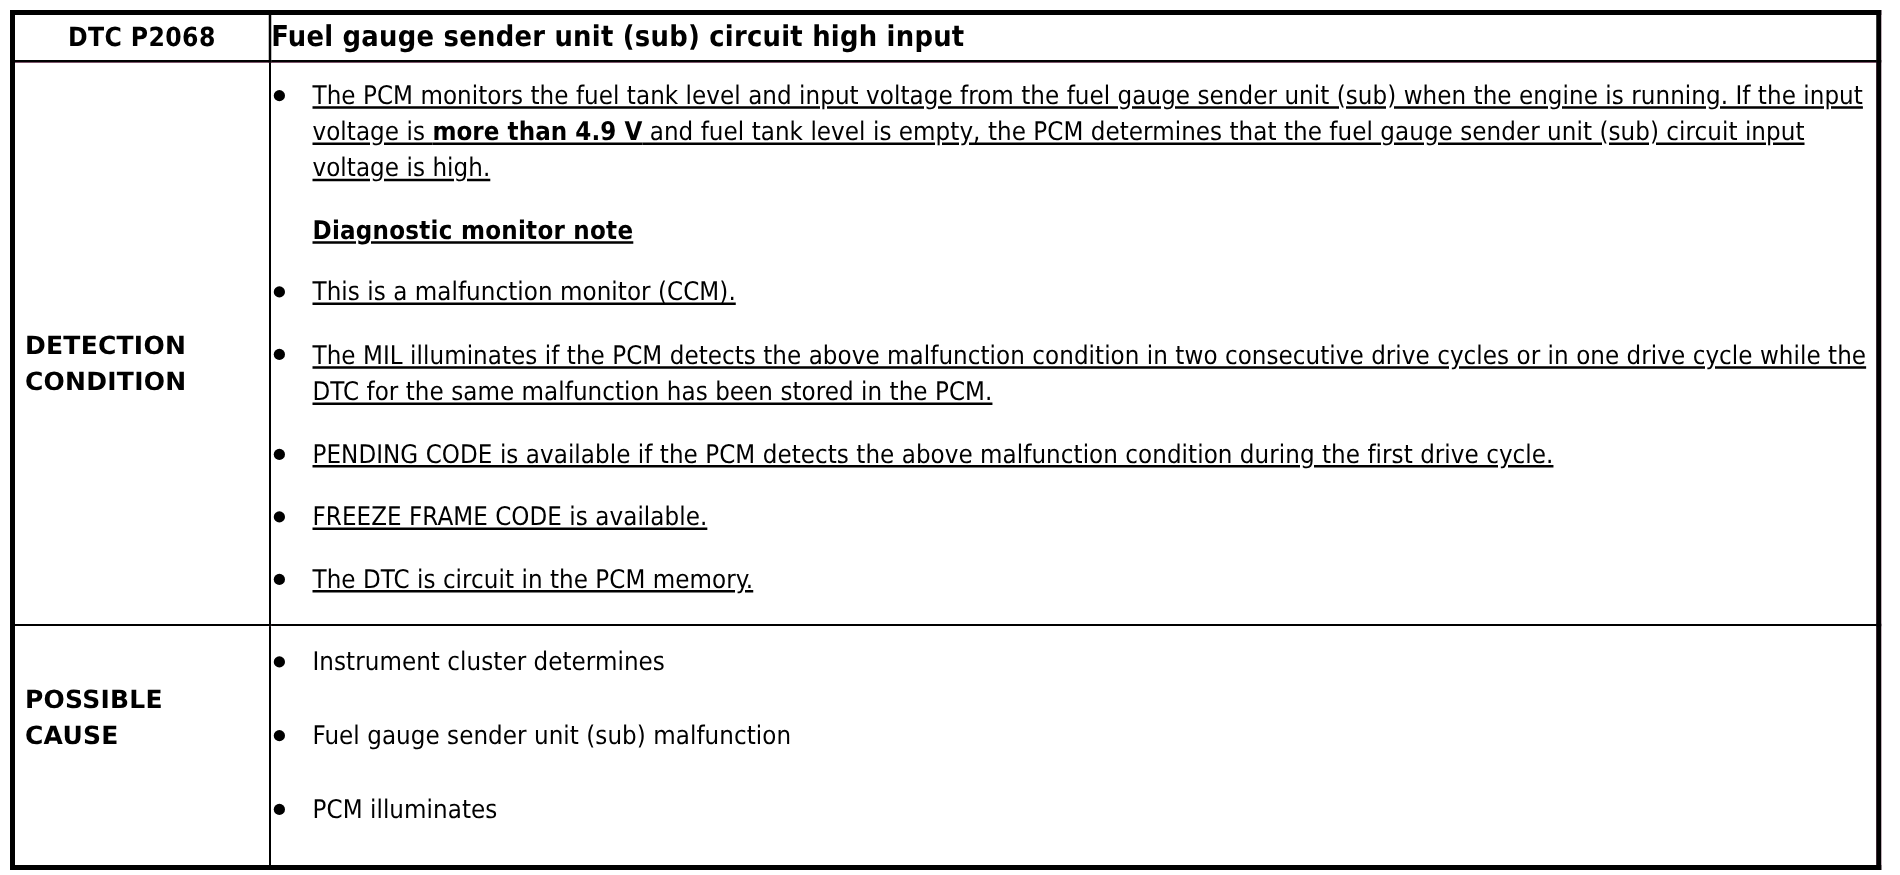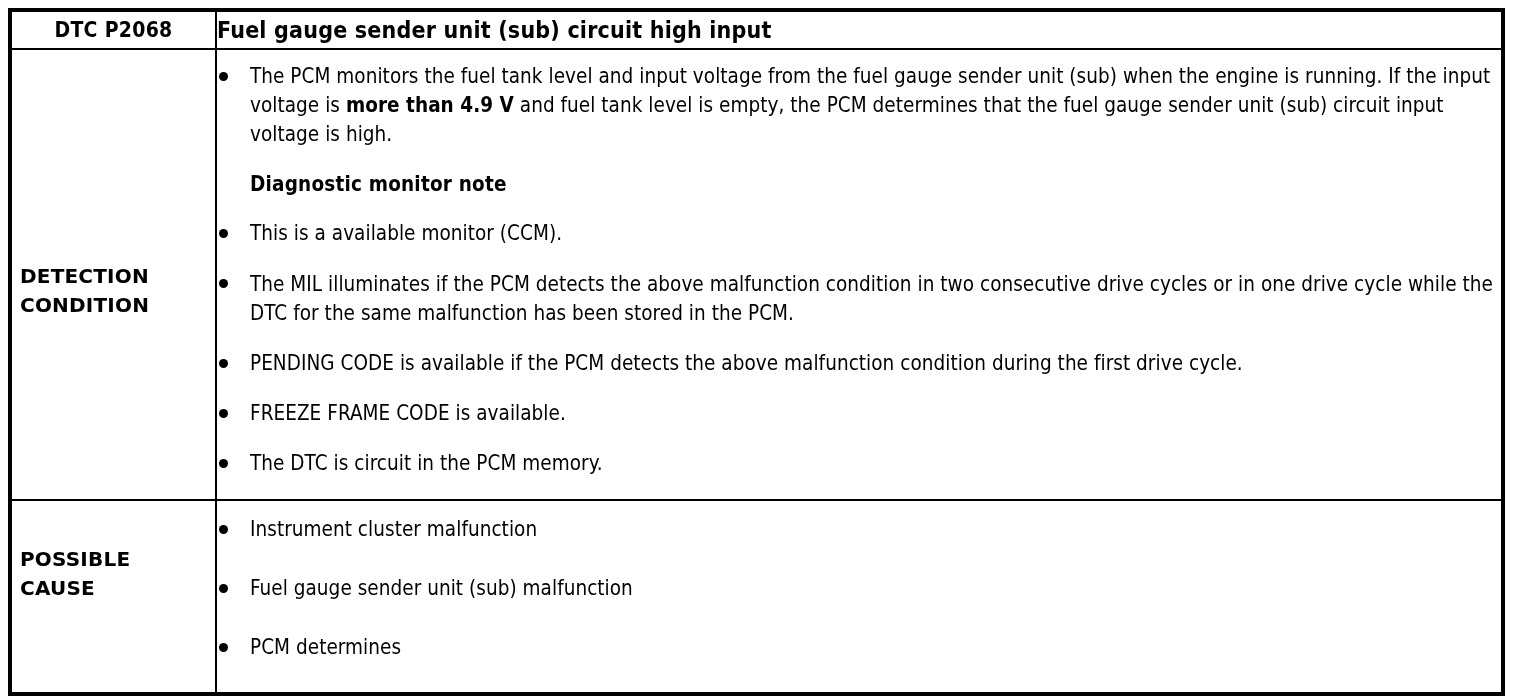--- a/index.html
+++ b/index.html
@@ -121,21 +121,21 @@
     font-weight: bold;
     line-height: 1.42;
     letter-spacing: 0.2px;
     margin: 0 0 20px 33px;
     font-stretch: condensed;
   }
 
   .b { font-weight: bold; }
 
   
-  .row-detect .content { padding-top: 12px; }
+  .row-detect .content { padding-top: 12px; text-decoration: underline; }
   .row-detect .bullet-item { margin-bottom: 21px; }
   .row-cause .content { padding-top: 14px; }
   .row-cause .bullet-item { margin-bottom: 30px; }
 </style>
 </head>
 <body>
 
 <div class="page">
 
   <table class="dtc-table">
@@ -151,38 +151,38 @@
 
       <tr class="row-detect">
         <td class="row-label">
           <span class="label-inner">DETECTION
 CONDITION</span>
         </td>
         <td class="content">
           <ul class="bullet-list">
               <li class="bullet-item"><span class="dot"></span><span><span>The PCM monitors the fuel tank level and input voltage from the fuel gauge sender unit (sub) when the engine is running. If the input voltage is </span><span class="b">more than 4.9 V</span><span> and fuel tank level is empty, the PCM determines that the fuel gauge sender unit (sub) circuit input voltage is high.</span></span></li>
               <li class="note-head">Diagnostic monitor note</li>
-              <li class="bullet-item"><span class="dot"></span><span>This is a available monitor (CCM).</span></li>
+              <li class="bullet-item"><span class="dot"></span><span>This is a malfunction monitor (CCM).</span></li>
               <li class="bullet-item"><span class="dot"></span><span>The MIL illuminates if the PCM detects the above malfunction condition in two consecutive drive cycles or in one drive cycle while the DTC for the same malfunction has been stored in the PCM.</span></li>
               <li class="bullet-item"><span class="dot"></span><span>PENDING CODE is available if the PCM detects the above malfunction condition during the first drive cycle.</span></li>
               <li class="bullet-item"><span class="dot"></span><span>FREEZE FRAME CODE is available.</span></li>
               <li class="bullet-item"><span class="dot"></span><span>The DTC is circuit in the PCM memory.</span></li>
             </ul>
         </td>
       </tr>
 
       <tr class="row-cause">
         <td class="row-label">
           <span class="label-inner">POSSIBLE
 CAUSE</span>
         </td>
         <td class="content">
           <ul class="bullet-list">
-              <li class="bullet-item"><span class="dot"></span><span>Instrument cluster malfunction</span></li>
+              <li class="bullet-item"><span class="dot"></span><span>Instrument cluster determines</span></li>
               <li class="bullet-item"><span class="dot"></span><span>Fuel gauge sender unit (sub) malfunction</span></li>
-              <li class="bullet-item"><span class="dot"></span><span>PCM determines</span></li>
+              <li class="bullet-item"><span class="dot"></span><span>PCM illuminates</span></li>
             </ul>
         </td>
       </tr>
     </tbody>
   </table>
 
 </div>
 
 </body></html>

